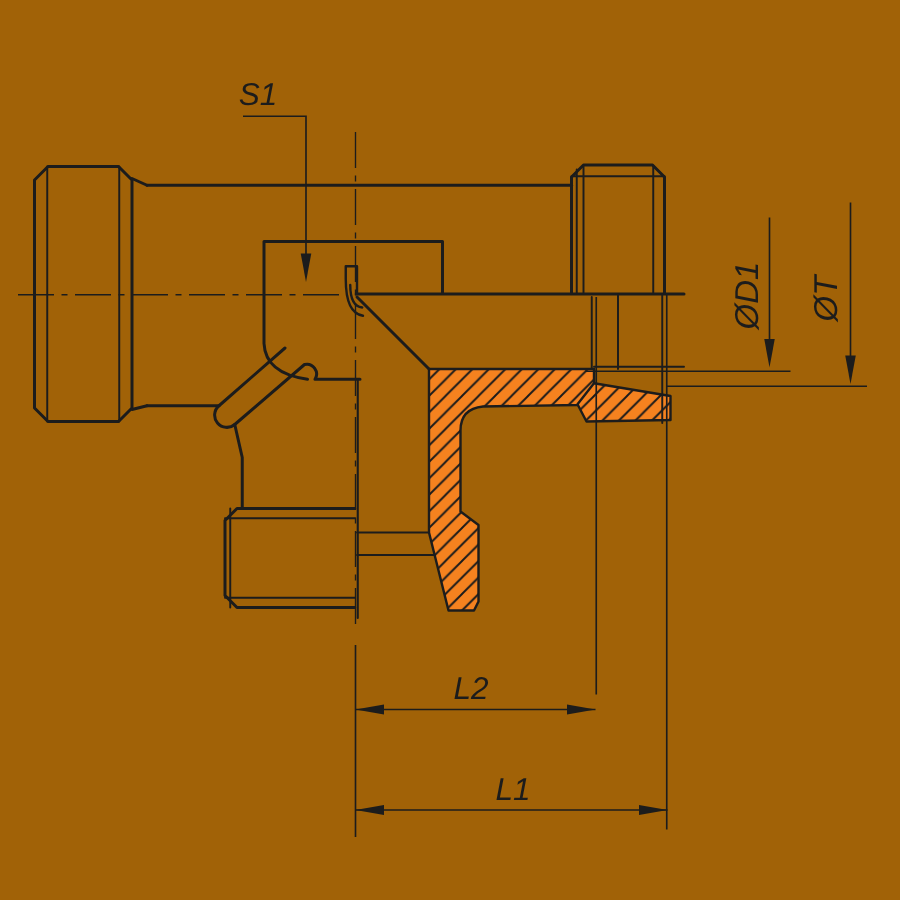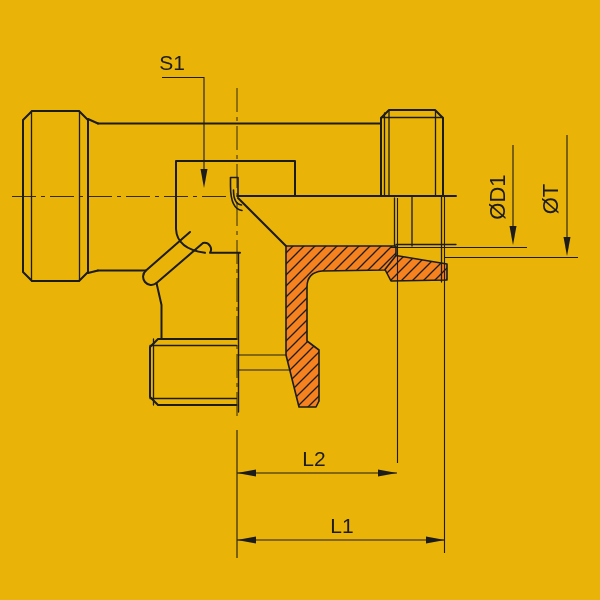--- a/index.html
+++ b/index.html
@@ -5,21 +5,21 @@
   html,body{margin:0;padding:0;background:#fff;}
   .canvas{width:600px;height:600px;background:#fff;position:relative;overflow:hidden;}
   svg{display:block;}
   text{font-family:"Liberation Sans","DejaVu Sans",sans-serif;fill:#1c1c1c;}
   .dimtxt{font-size:21px;}
   .diatxt{font-size:22px;}
 </style>
 </head>
 <body>
 
-<div class="canvas" style="background: #eab308;">
+<div class="canvas" style="background: #a16207; font-style: italic;">
 <svg width="600" height="600" viewBox="0 0 600 600">
 
   <defs>
     <pattern id="hatch" width="11" height="11" patternUnits="userSpaceOnUse">
       <rect id="hatch-bg" width="11" height="11" fill="#F5821F"></rect>
       <path d="M-1,12 L12,-1 M-6.5,6.5 L6.5,-6.5 M4.5,17.5 L17.5,4.5" stroke="#1b1b1b" stroke-width="1.3"></path>
     </pattern>
   </defs>
 
   <g stroke="#1c1c1c" stroke-width="1.6" fill="url(#hatch)" stroke-linejoin="round">

